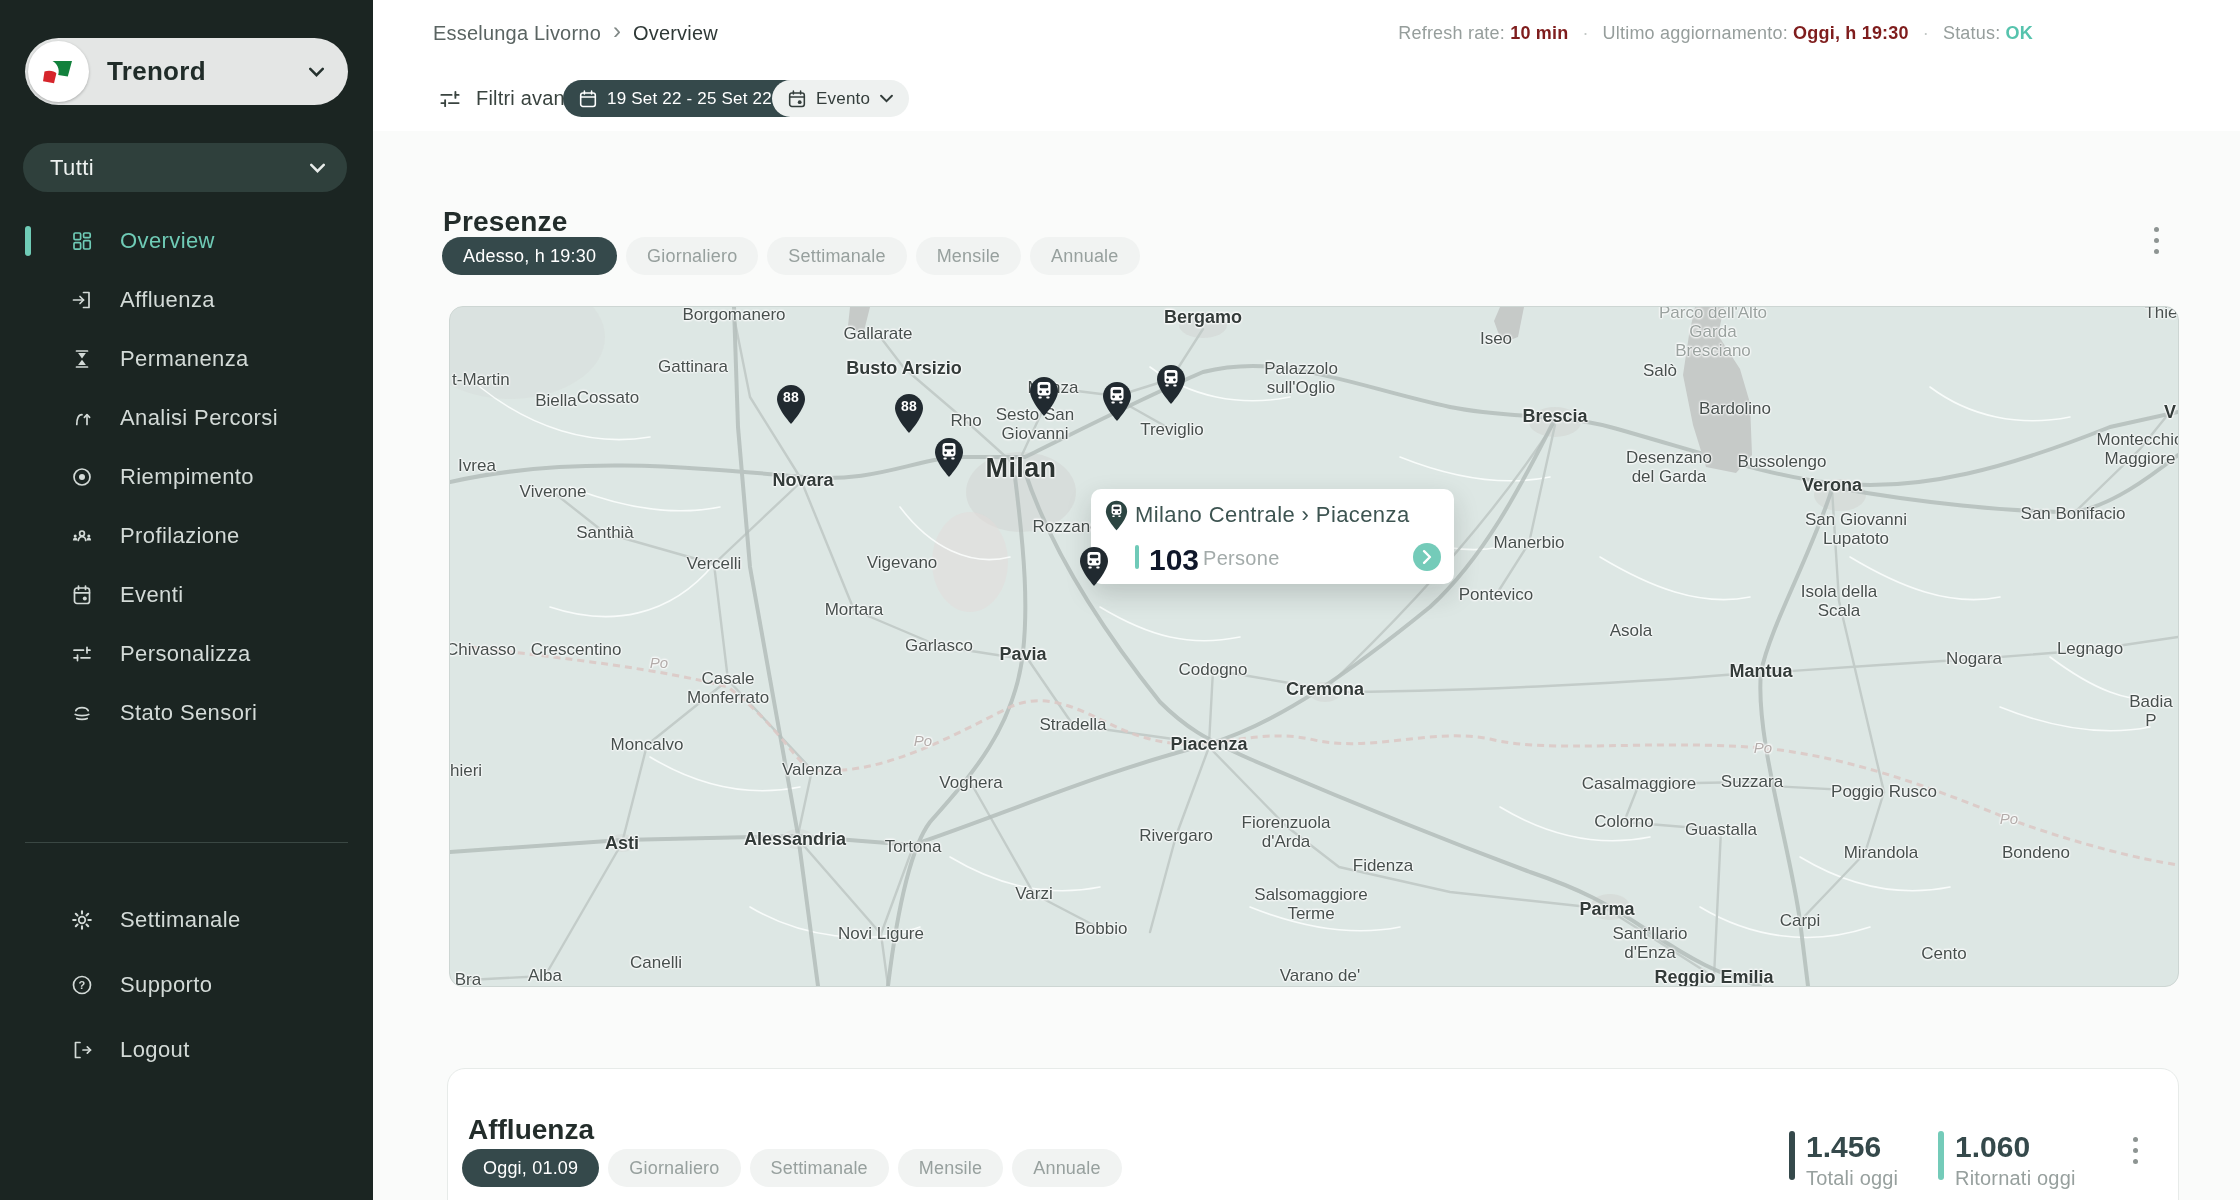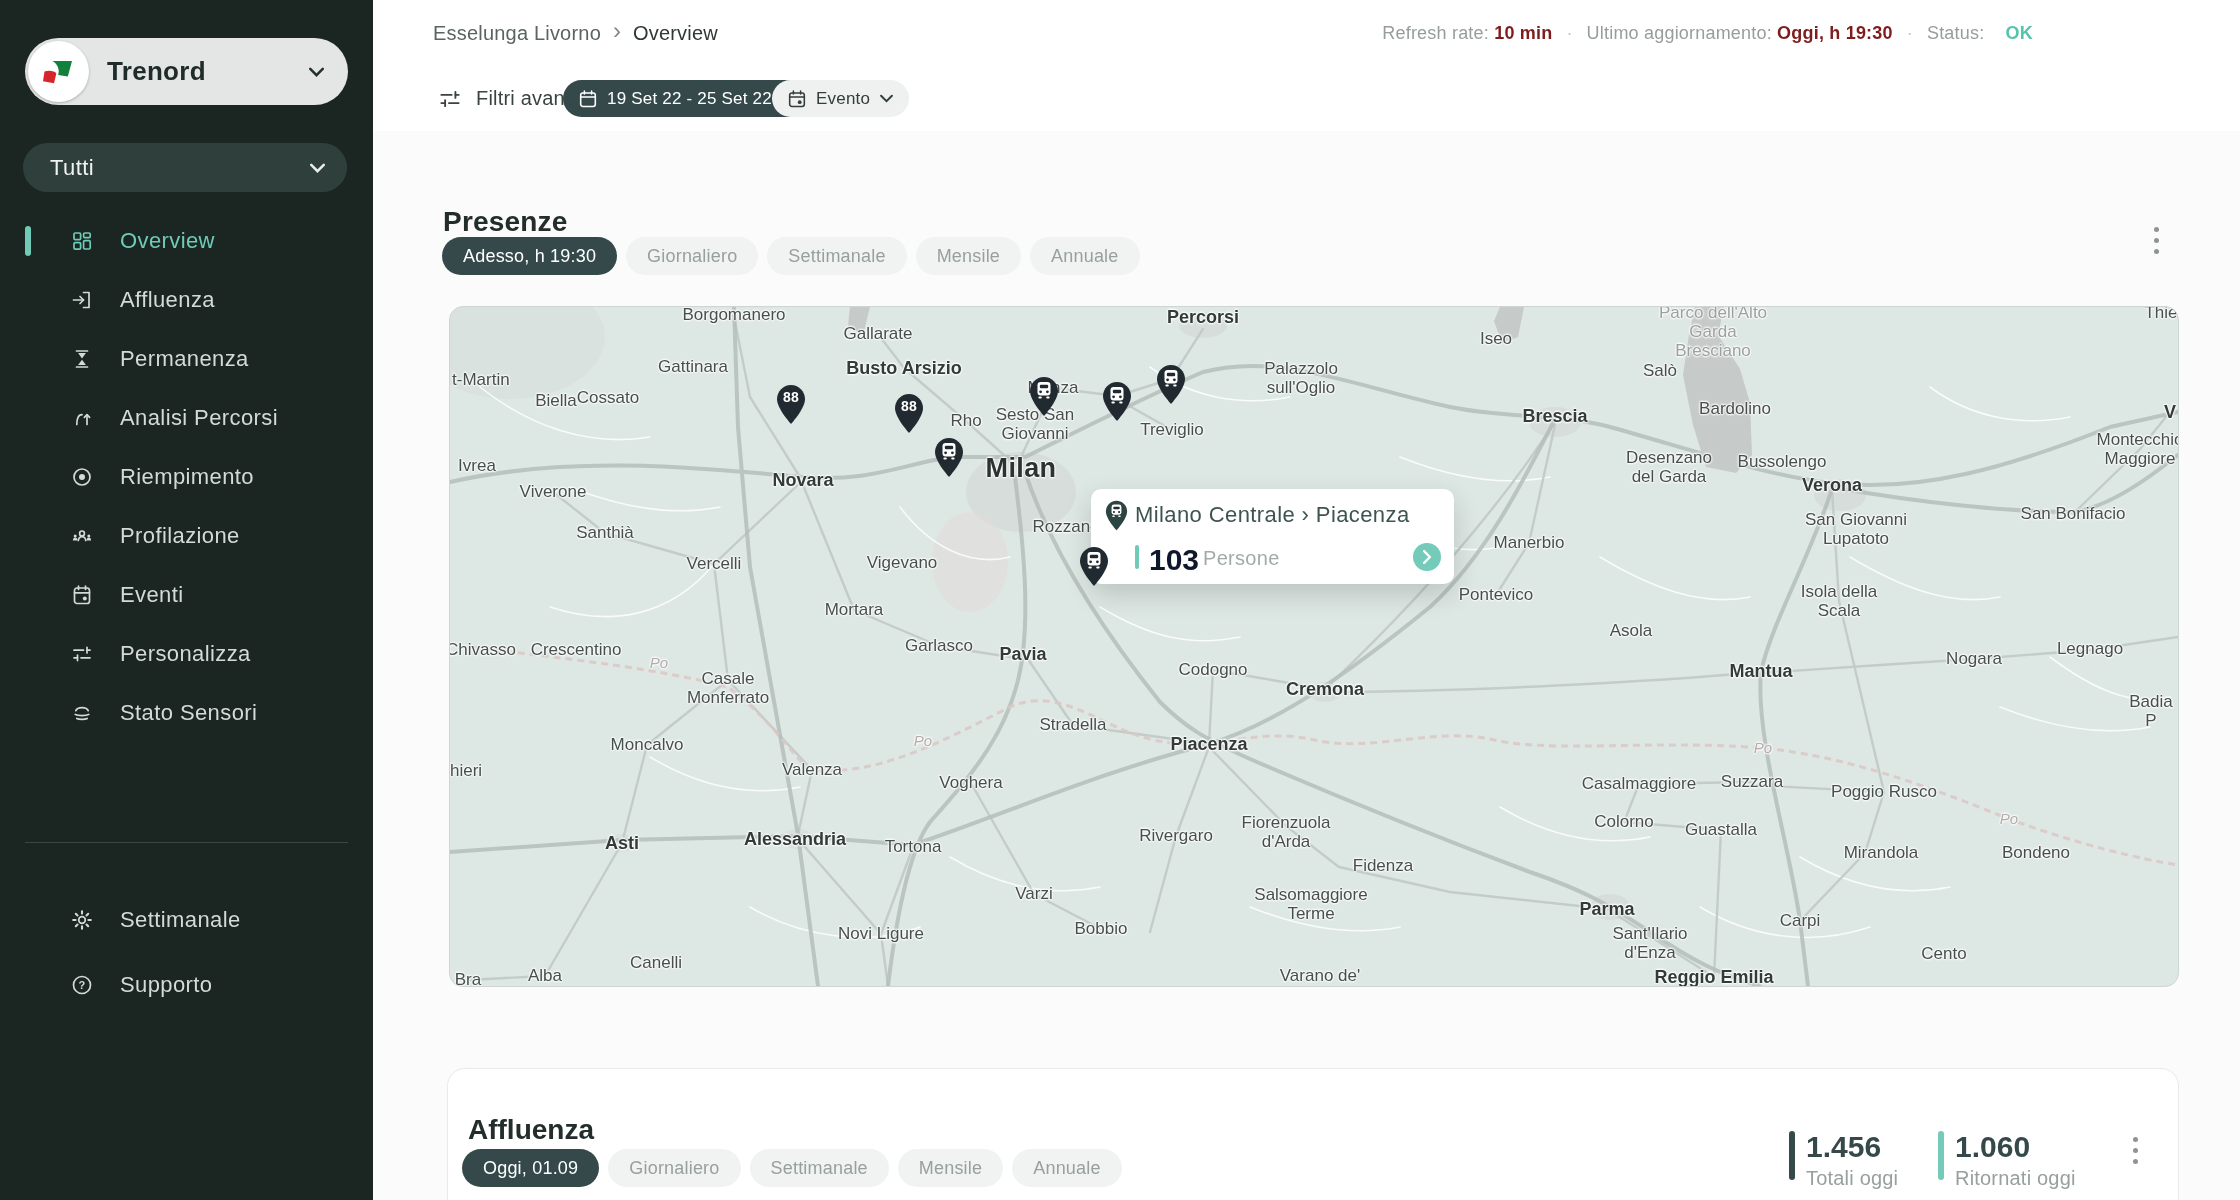--- a/index.html
+++ b/index.html
@@ -267,35 +267,45 @@
       </div>
       <div class="nav-item">
         <span class="ic">
           <svg viewBox="0 0 24 24" width="24" height="24">
               <circle cx="12" cy="12" r="8.5" class="ic-stroke"></circle>
               <text x="12" y="16" text-anchor="middle" font-size="11" font-weight="bold" fill="#d3dad7" font-family="Liberation Sans, sans-serif">?</text>
             </svg>
         </span>
         <span>Supporto</span>
       </div>
+      <div class="nav-item">
+        <span class="ic">
+          <svg viewBox="0 0 24 24" width="24" height="24" class="ic-stroke">
+              <path d="M10 4.5H5.5v15H10"></path>
+              <path d="M13 12h7.5"></path>
+              <path d="M17.3 8.8 20.5 12l-3.2 3.2"></path>
+            </svg>
+        </span>
+        <span>Logout</span>
+      </div>
     </nav>
   </aside>
 
   <header class="topbar">
     <div class="breadcrumb">
       <span class="crumb-root">Esselunga Livorno</span>
       <span class="crumb-sep">›</span>
       <span class="crumb-cur">Overview</span>
     </div>
     <div class="statusbar">
       <span><span>Refresh rate:</span> <b>10 min</b></span>
       <span class="dotsep">·</span>
       <span><span>Ultimo aggiornamento:</span> <b>Oggi, h 19:30</b></span>
       <span class="dotsep">·</span>
-      <span><span>Status:</span> <span class="ok" style="color: rgb(86, 195, 173); margin-left: 16px;">OK</span></span>
+      <span><span>Status:</span> <span class="ok" style="color: rgb(86, 195, 173);">OK</span></span>
     </div>
   </header>
 
   <div class="filterbar">
     <div class="filters-adv">
       <svg viewBox="0 0 24 24" width="26" height="26" class="ic-stroke" style="color:#39433f">
           <path d="M4 8.2h9.5M17 8.2h3"></path>
           <path d="M17 5.4v5.6"></path>
           <path d="M4 15.8h3.5M11 15.8h9"></path>
           <path d="M7.5 13v5.6"></path>
@@ -463,21 +473,21 @@
           <span class="mlabel" style="left: 95px; top: 669px;">Alba</span>
           <span class="mlabel" style="left: 206px; top: 656px;">Canelli</span>
           <span class="mlabel" style="left: 431px; top: 627px;">Novi Ligure</span>
           <span class="mlabel" style="left: 516px; top: 114px;">Rho</span>
           <span class="mlabel" style="left: 585px; top: 117px;">Sesto San
 Giovanni</span>
           <span class="mlabel xl" style="left: 571px; top: 161px;">Milan</span>
           <span class="mlabel" style="left: 603px; top: 81px;">Monza</span>
           <span class="mlabel" style="left: 616px; top: 220px;">Rozzano</span>
           <span class="mlabel" style="left: 722px; top: 123px;">Treviglio</span>
-          <span class="mlabel b" style="left: 753px; top: 10px;">Percorsi</span>
+          <span class="mlabel b" style="left: 753px; top: 10px;">Bergamo</span>
           <span class="mlabel" style="left: 851px; top: 71px;">Palazzolo
 sull'Oglio</span>
           <span class="mlabel" style="left: 1046px; top: 32px;">Iseo</span>
           <span class="mlabel gray" style="left: 1263px; top: 25px;">Parco dell'Alto
 Garda
 Bresciano</span>
           <span class="mlabel" style="left: 1210px; top: 64px;">Salò</span>
           <span class="mlabel" style="left: 1285px; top: 102px;">Bardolino</span>
           <span class="mlabel b" style="left: 1105px; top: 109px;">Brescia</span>
           <span class="mlabel" style="left: 1219px; top: 160px;">Desenzano

